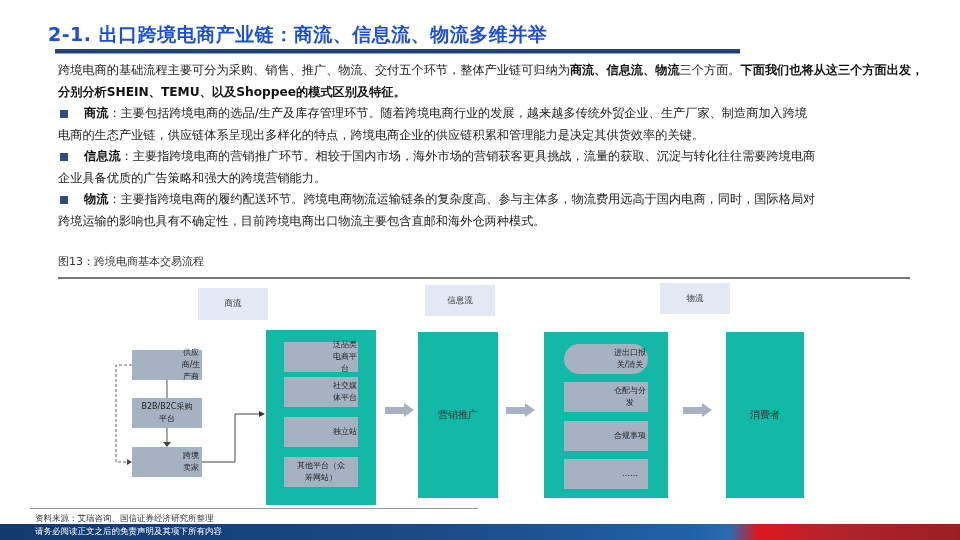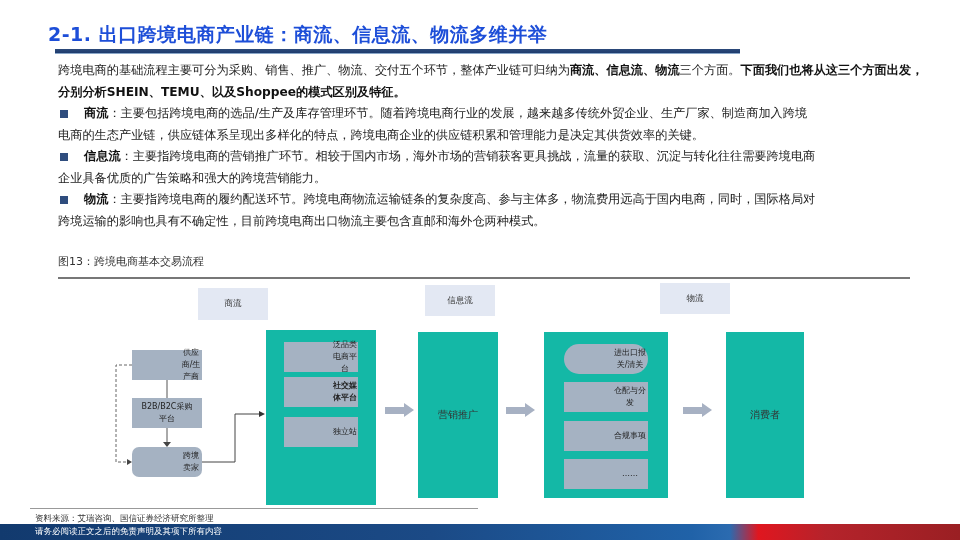--- a/index.html
+++ b/index.html
@@ -66,36 +66,37 @@
 <div class="fig-rule"></div>
 
 <div class="diagram">
 
   <div class="cat" style="left:198px;top:8px;width:70px;height:32px;">商流</div>
   <div class="cat" style="left:425px;top:5px;width:70px;height:31px;">信息流</div>
   <div class="cat" style="left:660px;top:3px;width:70px;height:31px;">物流</div>
 
   <div class="tile" style="left:132px;top:70px;width:70px;height:30px;">供应商/生产商</div>
   <div class="tile" style="left:132px;top:118px;width:70px;height:30px;padding:0 8px;">B2B/B2C采购平台</div>
-  <div class="tile" style="left:132px;top:167px;width:70px;height:30px;border-radius:7px;">跨境卖家</div>
+  <div class="tile" style="left:132px;top:167px;width:70px;height:30px;">跨境卖家</div>
 
   <svg style="position:absolute;left:0;top:0;" width="960" height="230">
     <line x1="167" y1="100" x2="167" y2="118" stroke="#555" stroke-width="1"></line>
     <line x1="167" y1="148" x2="167" y2="163" stroke="#555" stroke-width="1"></line>
     <polygon points="163,162 171,162 167,167" fill="#444"></polygon>
     <polyline points="132,85 116,85 116,182 128,182" fill="none" stroke="#666" stroke-width="1" stroke-dasharray="3,2"></polyline>
     <polygon points="127,179 132,182 127,185" fill="#444"></polygon>
     <polyline points="202,182 235,182 235,134 260,134" fill="none" stroke="#444" stroke-width="1"></polyline>
     <polygon points="259,131 265,134 259,137" fill="#333"></polygon>
   </svg>
 
   <div class="panel" style="left:266px;top:50px;width:110px;height:175px;"></div>
   <div class="tile" style="left:284px;top:62px;width:74px;height:30px;">泛品类电商平台</div>
-  <div class="tile" style="left:284px;top:97px;width:74px;height:30px;font-weight:bold;">社交媒体平台</div>
+  <div class="tile" style="left:284px;top:97px;width:74px;height:30px;">社交媒体平台</div>
   <div class="tile" style="left:284px;top:137px;width:74px;height:30px;">独立站</div>
+  <div class="tile" style="left:284px;top:177px;width:74px;height:30px;padding:0 10px;">其他平台（众筹网站）</div>
 
   <div class="fat-arrow" style="left:385px;top:123px;">
       <div class="shaft"></div>
       <div class="head"></div>
     </div>
 
   <div class="panel" style="left:418px;top:52px;width:80px;height:166px;">营销推广</div>
 
   <div class="fat-arrow" style="left:506px;top:123px;">
       <div class="shaft"></div>

